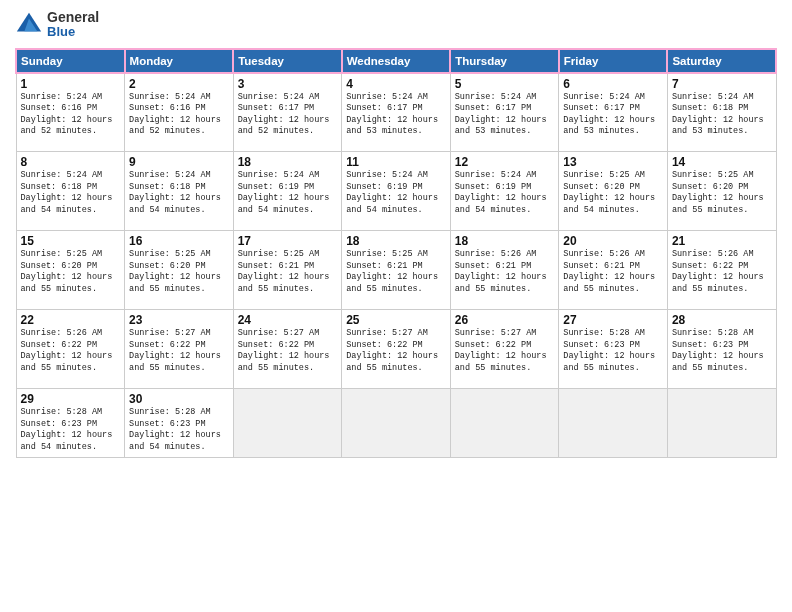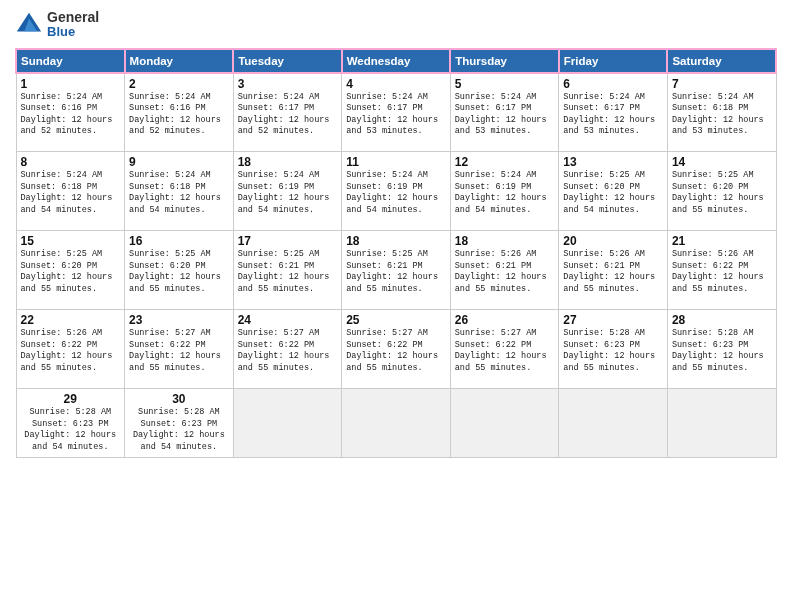--- a/index.html
+++ b/index.html
@@ -95,21 +95,20 @@
       margin-bottom: 1px;
     }
     .day-info {
       font-size: 8.5px;
       line-height: 1.35;
       color: #222;
       font-family: Liberation Mono, monospace;
     }
     .last-row td {
       height: 68px;
-      text-align: center;
     }
   </style>
 </head>
 <body>
 
 <div class="page">
   <div class="header">
     <div class="logo">
       <svg class="logo-icon" viewBox="0 0 30 30">
         <polygon points="15,2 28,22 2,22" fill="#1a5fa8"></polygon>

